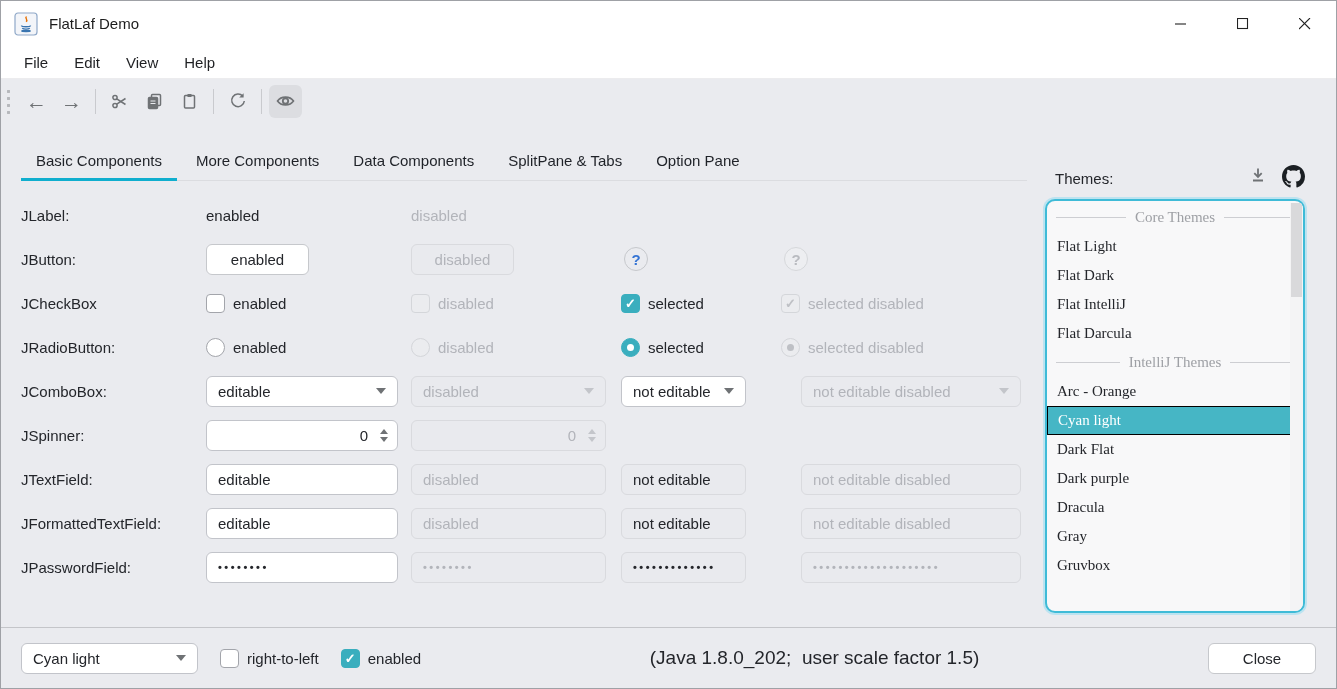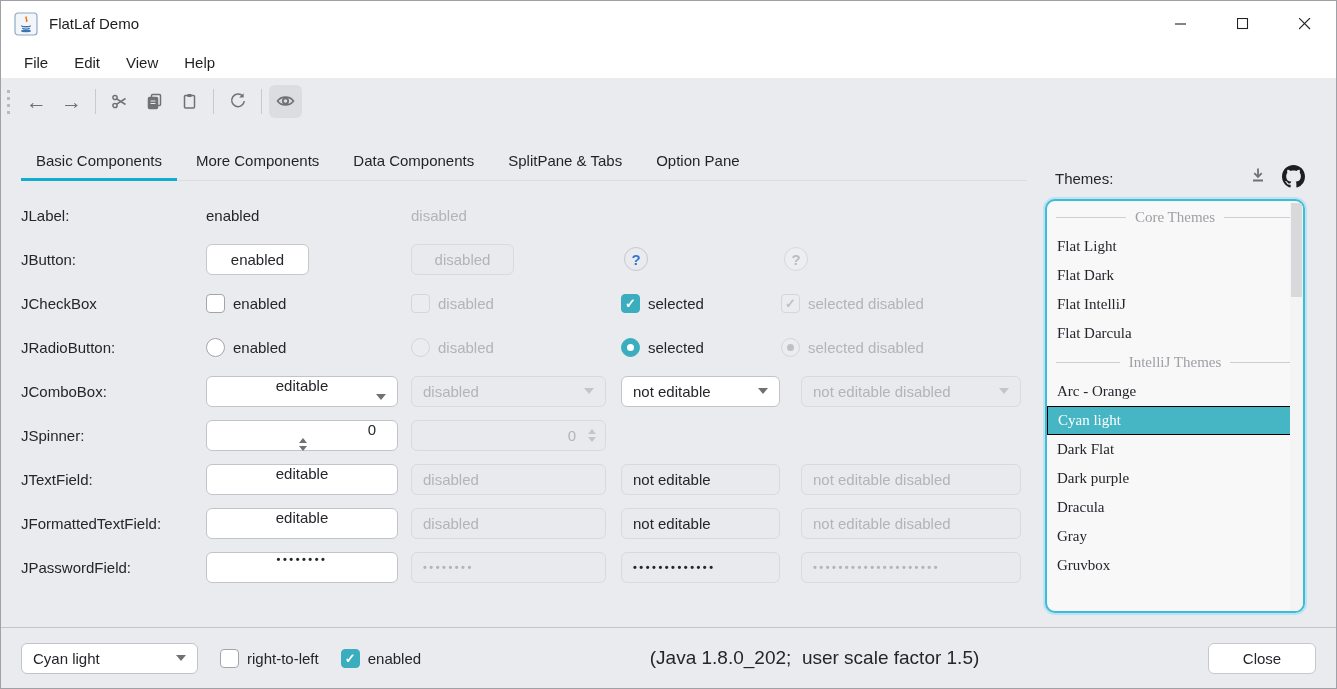--- a/index.html
+++ b/index.html
@@ -87,21 +87,21 @@
   .spinner.disabled { background:#E9EAEE; border-color:#D9DADE; color:#B2B4BA; }
   .spinner.disabled .tri-up { border-bottom-color:#C3C5CA; }
   .spinner.disabled .tri-down { border-top-color:#C3C5CA; }
 
   .tf { height:31px; background:#fff; border:1px solid #C2C4CA; border-radius:6px;
         display:flex; align-items:center; padding:0 11px; font-size:15px; color:#24262B; }
   .tf.noneditable { background:#E9EAEE; border-color:#D9DADE; }
   .tf.disabled { background:#E9EAEE; border-color:#D9DADE; color:#B2B4BA; }
   .dots { font-size:11px; letter-spacing:2.5px; font-weight:bold; }
 
-  .w1 { width:192px;flex-direction:column; } .w2 { width:195px; } .w3 { width:159px; } .w4 { width:220px;margin-left:20px; }
+  .w1 { width:192px; } .w2 { width:195px; } .w3 { width:125px; } .w4 { width:220px;margin-left:20px; }
 
   
   .themes { position:absolute; top:24px; right:31px; width:260px; }
   .themes-header { display:flex; align-items:center; height:26px; }
   .themes-title { font-size:15px; color:#24262B; margin-left:10px; }
   .themes-icons { margin-left:auto; display:flex; align-items:center; gap:14px; }
   .dl-icon svg { stroke:#6F7275; fill:#6F7275; }
   .gh-icon svg { fill:#1b1f23; }
   .themes-list { margin-top:8px; height:414px; background:#F8F8F9; border:2px solid #3FBBD7; border-radius:10px;
                  box-shadow:0 0 0 2px #BCE3F0; position:relative; padding-top:2px; overflow:hidden;font-family:Liberation Serif, serif; }

